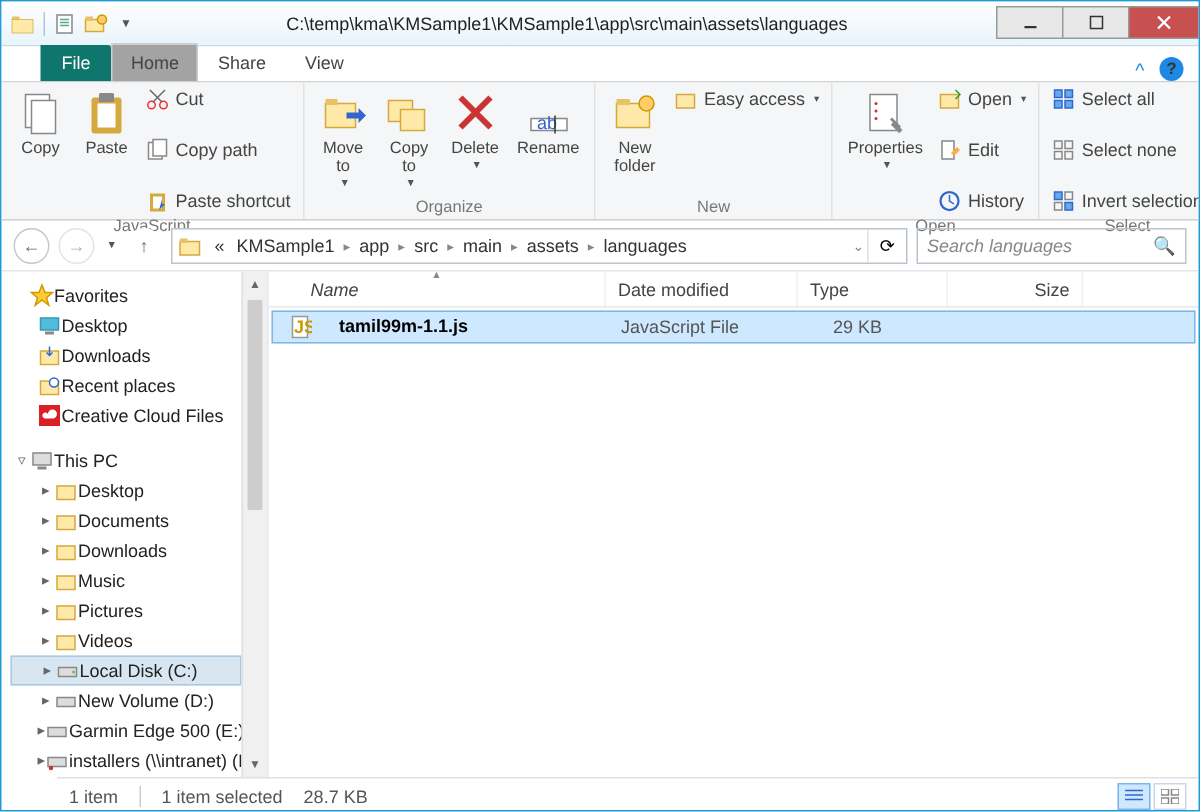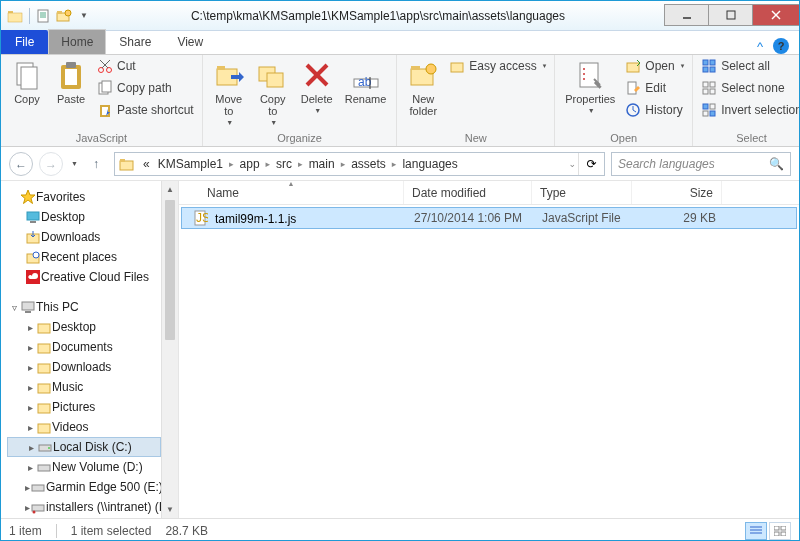--- a/index.html
+++ b/index.html
@@ -10,35 +10,35 @@
 .tb-icon { width: 16px; height: 14px; }
 .tb-sep { width: 1px; height: 16px; background: #b0c4d8; margin: 0 2px; }
 .tb-arrow { font-size: 8px; color: #555; padding: 0 4px; }
 .titlebar-path { flex: 1; text-align: center; color: #222; font-size: 12px; }
 .win-controls { display: flex; }
 .win-btn { width: 45px; height: 22px; display: flex; align-items: center; justify-content: center; border: 1px solid #999; background: #e8e8e8; margin-top: -1px; margin-right: -1px; }
 .win-btn.close { background: #c75050; color: #fff; width: 48px; }
 .win-btn svg { width: 10px; height: 10px; }
 
 .tabbar { height: 24px; background: #fff; display: flex; align-items: flex-end; border-bottom: 1px solid #d0d0d0; }
-.tab-file { background: #1d4ed8; color: #fff; padding: 5px 14px; font-size: 12px; border-top-right-radius: 2px; }
+.tab-file { background: #0f766e; color: #fff; padding: 5px 14px; font-size: 12px; border-top-right-radius: 2px; margin-left: 26px; }
 .tab { padding: 5px 12px; color: #444; border: 1px solid transparent; border-bottom: none; }
 .tab.active { border-color: #d0d0d0; background: #a3a3a3; }
 .tab-right { margin-left: auto; display: flex; align-items: center; gap: 10px; padding-right: 10px; }
 .tab-right span { color: #333; }
 .help-icon { width: 16px; height: 16px; border-radius: 50%; background: #1e88e5; color: #fff; display: flex; align-items: center; justify-content: center; font-size: 11px; font-weight: bold; }
 
 .ribbon { height: 92px; background: #f5f6f7; display: flex; border-bottom: 1px solid #d0d0d0; }
 .ribbon-group { border-right: 1px solid #e2e2e2; display: flex; flex-direction: column; padding: 2px 6px 0; }
 .ribbon-group-body { flex: 1; display: flex; align-items: flex-start; gap: 4px; }
 .ribbon-group-label { text-align: center; color: #777; font-size: 11px; padding: 2px 0; }
 .rb-large { display: flex; flex-direction: column; align-items: center; gap: 2px; padding: 2px 4px; min-width: 40px; }
 .rb-large-icon { width: 32px; height: 32px; }
 .rb-large-label { text-align: center; font-size: 11px; line-height: 1.1; color: #444; }
-.rb-col { display: flex; flex-direction: column; gap: 4px; justify-content: center; }
+.rb-col { display: flex; flex-direction: column; gap: 16px; justify-content: center; }
 .rb-small { display: flex; align-items: center; gap: 4px; padding: 1px 2px; font-size: 11px; color: #444; white-space: nowrap; }
 .rb-small-icon { width: 16px; height: 16px; }
 .chev { font-size: 7px; color: #555; margin-left: 2px; }
 
 .navbar { height: 34px; display: flex; align-items: center; padding: 4px 8px; gap: 6px; border-bottom: 1px solid #e5e5e5; }
 .nav-btn { width: 24px; height: 24px; border-radius: 50%; border: 1px solid #c0c8d0; display: flex; align-items: center; justify-content: center; color: #5a6a7a; background: #fff; }
 .nav-btn.disabled { opacity: .5; }
 .addr { flex: 1; height: 24px; border: 1px solid #b8c4d0; display: flex; align-items: center; background: #fff; }
 .addr-seg { padding: 0 4px; color: #333; font-size: 12px; }
 .addr-sep { color: #888; font-size: 9px; padding: 0 2px; }
@@ -56,36 +56,36 @@
 .tree-item { display: flex; align-items: center; gap: 0; padding: 2px 2px; font-size: 12px; color: #222; white-space: nowrap; }
 .tree-item .exp { width: 11px; font-size: 10px; color: #666; display: inline-flex; justify-content: center; }
 .tree-item.indent1 { padding-left: 18px; }
 .tree-item.indent2 { padding-left: 18px; }
 .tree-item.selected { background: #d8e6f2; border: 1px solid #a8c8e4; padding-top: 1px; padding-bottom: 1px; }
 .ti-icon { width: 16px; height: 16px; flex-shrink: 0; }
 
 .content { flex: 1; display: flex; flex-direction: column; }
 .col-headers { display: flex; height: 24px; border-bottom: 1px solid #e8e8e8; align-items: center; color: #444; font-size: 12px; }
 .col-headers > div { padding: 0 8px; border-right: 1px solid #f0f0f0; height: 100%; display: flex; align-items: center; }
-.col-name { width: 225px; padding-left: 28px !important; }
+.col-name { width: 225px; padding-left: 28px !important; font-style: italic; }
 .col-date { width: 128px; }
 .col-type { width: 100px; }
 .col-size { width: 90px; justify-content: flex-end; }
 .sort-ind { position: relative; }
 .sort-ind::after { content: "▲"; position: absolute; top: -1px; left: 50%; transform: translateX(-50%); font-size: 7px; color: #888; }
 .filelist { flex: 1; padding: 2px; }
 .file-row { display: flex; align-items: center; height: 22px; }
 .file-row.selected { background: #cde8ff; border: 1px solid #7db8e8; }
 .file-row > div { padding: 0 8px; font-size: 12px; }
-.fr-name { width: 224px; display: flex; align-items: flex-end; gap: 7px; padding-left: 10px !important; }
+.fr-name { width: 224px; display: flex; align-items: flex-start; gap: 18px; padding-left: 10px !important; font-weight: bold; }
 .fr-date { width: 128px; color: #555; }
 .fr-type { width: 100px; color: #555; }
 .fr-size { width: 90px; text-align: right; color: #555; }
 
-.statusbar { height: 24px; border-top: 1px solid #e0e0e0; display: flex; align-items: center; padding: 0 8px; gap: 14px; font-size: 11px; color: #555; }
+.statusbar { height: 24px; border-top: 1px solid #e0e0e0; display: flex; align-items: center; padding: 0 8px; gap: 14px; font-size: 11px; color: #555; margin-left: 37px; }
 .status-right { margin-left: auto; display: flex; gap: 2px; }
 .view-btn { width: 22px; height: 18px; border: 1px solid #c8d8e8; display: flex; align-items: center; justify-content: center; }
 .view-btn.active { background: #cde8ff; border-color: #7db8e8; }
 </style>
 </head>
 <body>
 
 <div class="titlebar">
   <div class="titlebar-left">
     <svg class="tb-icon" viewBox="0 0 16 14">
@@ -499,21 +499,20 @@
     </div>
     <div class="filelist">
       <div class="file-row selected">
         <div class="fr-name">
             <svg width="16" height="16" viewBox="0 0 16 16">
               <rect x="3" y="1" width="10" height="14" fill="#fff" stroke="#999"></rect>
               <text x="4" y="12" font-size="6" fill="#c90">JS</text>
             </svg>
             <span>tamil99m-1.1.js</span>
           </div>
-        <div class="fr-date">27/10/2014 1:06 PM</div>
         <div class="fr-type">JavaScript File</div>
         <div class="fr-size">29 KB</div>
       </div>
     </div>
   </div>
 </div>
 
 <div class="statusbar">
   <span>1 item</span>
   <span style="border-left:1px solid #ccc;height:14px;"></span>

